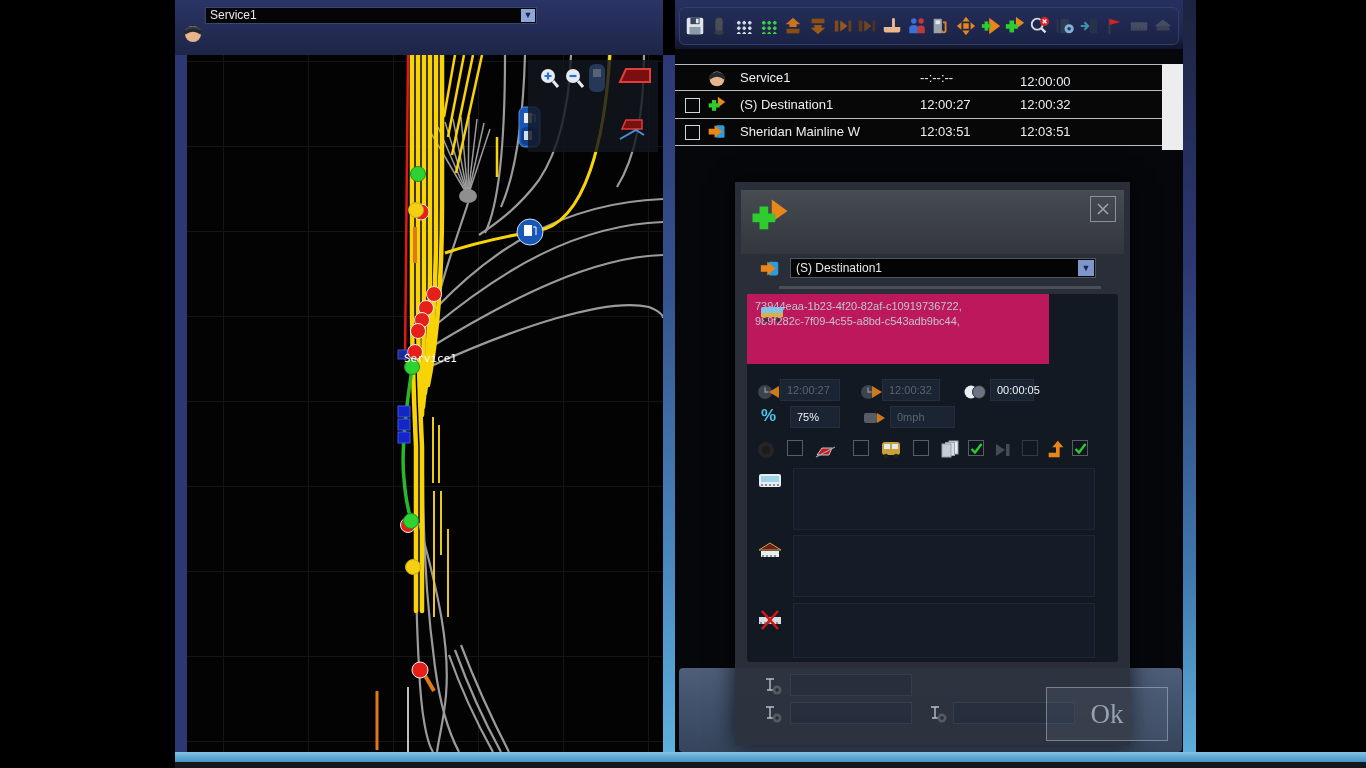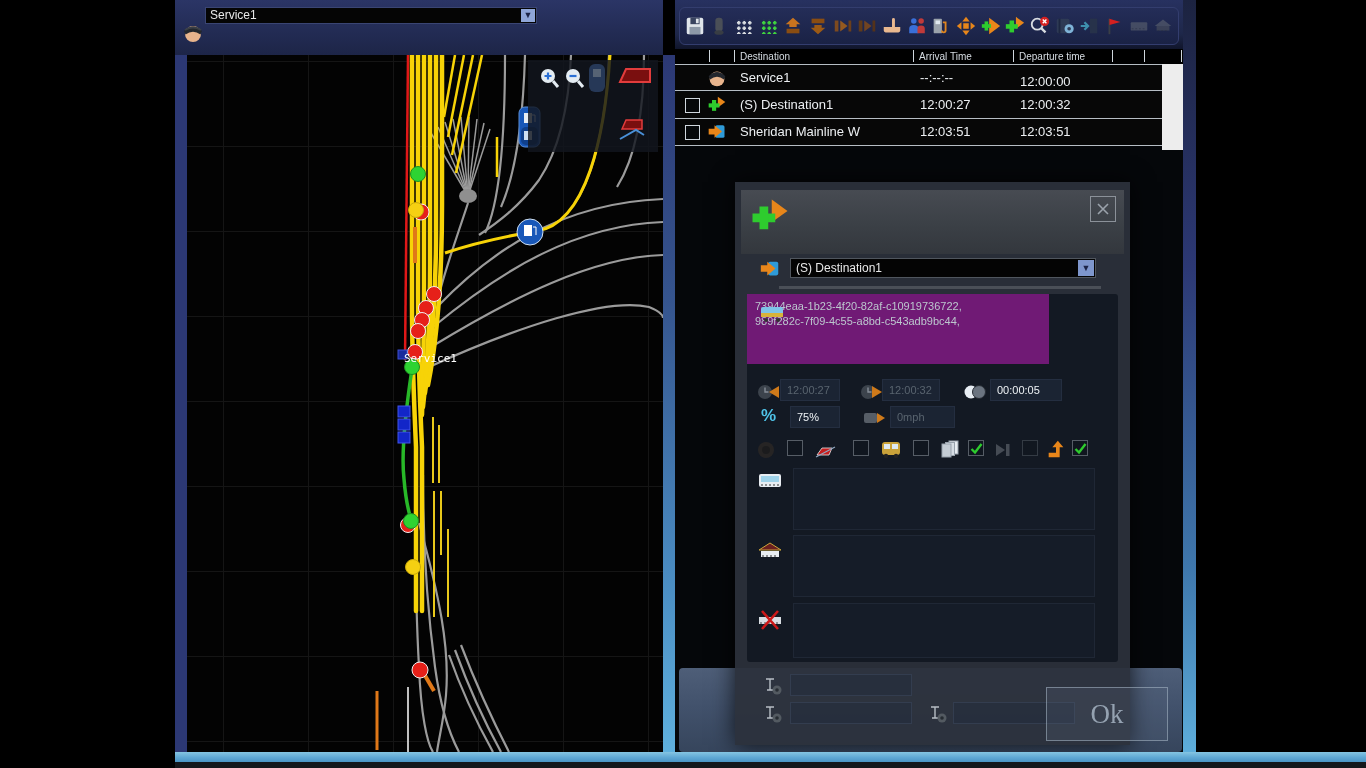--- a/index.html
+++ b/index.html
@@ -56,21 +56,21 @@
             background:linear-gradient(180deg,#474b52 0%,#3b4046 55%,#33373d 100%);}
   .close-btn{position:absolute;right:8px;top:6px;width:26px;height:26px;border:1px solid #8b9199;
              display:flex;align-items:center;justify-content:center;cursor:pointer;}
   .dst-select{left:55px;top:76px;width:306px;height:20px;background:#040404;border:1px solid #50565e;
               color:#e9e9e9;font-size:12px;line-height:18px;padding-left:5px;cursor:pointer;}
   .underline{left:44px;top:104px;width:322px;height:3px;background:#4a4f57;}
   .dlg-content{left:12px;top:112px;width:371px;height:368px;background:rgba(15,21,31,.82);border-radius:3px;}
   .field{position:absolute;background:#1b2433;border:1px solid #242e40;font-size:11px;
          line-height:20px;padding-left:6px;height:22px;color:#59646f;}
   .field.on{color:#eef2f5;}
-  .guidbox{left:46px;top:4px;width:302px;height:70px;background:#701a75;color:#bcc6ce;
+  .guidbox{left:46px;top:4px;width:302px;height:70px;background:#be185d;color:#bcc6ce;
            font-size:11px;line-height:15px;padding:5px 8px;}
   .cb2{position:absolute;width:16px;height:16px;border:1px solid #565d66;background:#10161f;cursor:pointer;
        display:flex;align-items:center;justify-content:center;}
   .listbox{position:absolute;left:46px;width:302px;background:#151c28;border:1px solid #1f2735;}
   .okbtn{left:1046px;top:687px;width:122px;height:54px;border:1px solid rgba(170,185,200,.55);
          background:rgba(95,110,130,.22);display:flex;align-items:center;justify-content:center;
          font-size:27px;color:#95a2b1;cursor:pointer;font-family:Liberation Serif, serif;}
 
   
   .bottom-bar{left:175px;top:752px;width:1191px;height:10px;
@@ -381,32 +381,20 @@
         </div>
       <div class="tbi dim">
           <svg width="22" height="22" viewBox="0 0 24 24">
             <path d="M3 12 L12 5 L21 12Z" fill="#6a7077"></path>
             <rect x="5" y="12" width="14" height="5" fill="#575c62"></rect>
             <path d="M6 17 h12" stroke="#3a3e43" stroke-dasharray="2 2"></path>
           </svg>
         </div>
     </div>
 
-    <div class="ab thead">
-      <div class="sep" style="left:34px"></div>
-        <div class="sep" style="left:59px"></div>
-      <div class="sep" style="left:238px"></div>
-        <div class="sep" style="left:338px"></div>
-      <div class="sep" style="left:437px"></div>
-        <div class="sep" style="left:469px"></div>
-      <div class="sep" style="left:506px"></div>
-      <span class="ab" style="left:65px;top:2px">Destination</span>
-      <span class="ab" style="left:244px;top:2px">Arrival Time</span>
-      <span class="ab" style="left:344px;top:2px">Departure time</span>
-    </div>
 
     <div class="ab trow" style="top:64px;border-top:1px solid #b6bdc4">
       <span class="ab" style="left:30px;top:1px">
         <svg width="24" height="24" viewBox="0 0 22 26">
             <circle cx="11" cy="14" r="8" fill="#e8b48c"></circle>
             <path d="M2 11 q9-9 18 0 l-1.5 3.5 q-7.5-5.5-15 0Z" fill="#23272e"></path>
           </svg>
         </span>
       <span class="ab" style="left:65px;top:5px">Service1</span>
       <span class="ab" style="left:245px;top:5px">--:--:--</span>
@@ -502,21 +490,21 @@
             <path d="M13 6 L23 12 L13 18Z" fill="#cf7a1a"></path>
           </svg>
         </span>
       <div class="field" style="left:135px;top:85px;width:58px">12:00:32</div>
       <span class="ab" style="left:214px;top:86px">
         <svg width="28" height="24" viewBox="0 0 28 24">
             <circle cx="10" cy="12" r="6.5" fill="#e8eef4"></circle>
             <circle cx="18" cy="12" r="6.5" fill="#6b7480" stroke="#262b33"></circle>
           </svg>
         </span>
-      <div class="field on" style="left:243px;top:85px;width:72px">00:00:05</div>
+      <div class="field on" style="left:243px;top:85px;width:44px">00:00:05</div>
 
       <span class="ab" style="left:14px;top:112px;color:#4fc3e8;font-size:17px;font-weight:bold">%</span>
       <div class="field on" style="left:43px;top:112px;width:50px">75%</div>
       <span class="ab" style="left:116px;top:113px">
         <svg width="24" height="22" viewBox="0 0 24 22">
             <rect x="1" y="6" width="13" height="10" rx="2" fill="#565d66"></rect>
             <path d="M14 6 L22 11 L14 16Z" fill="#cf7a1a"></path>
           </svg>
         </span>
       <div class="field" style="left:143px;top:112px;width:65px">0mph</div>

